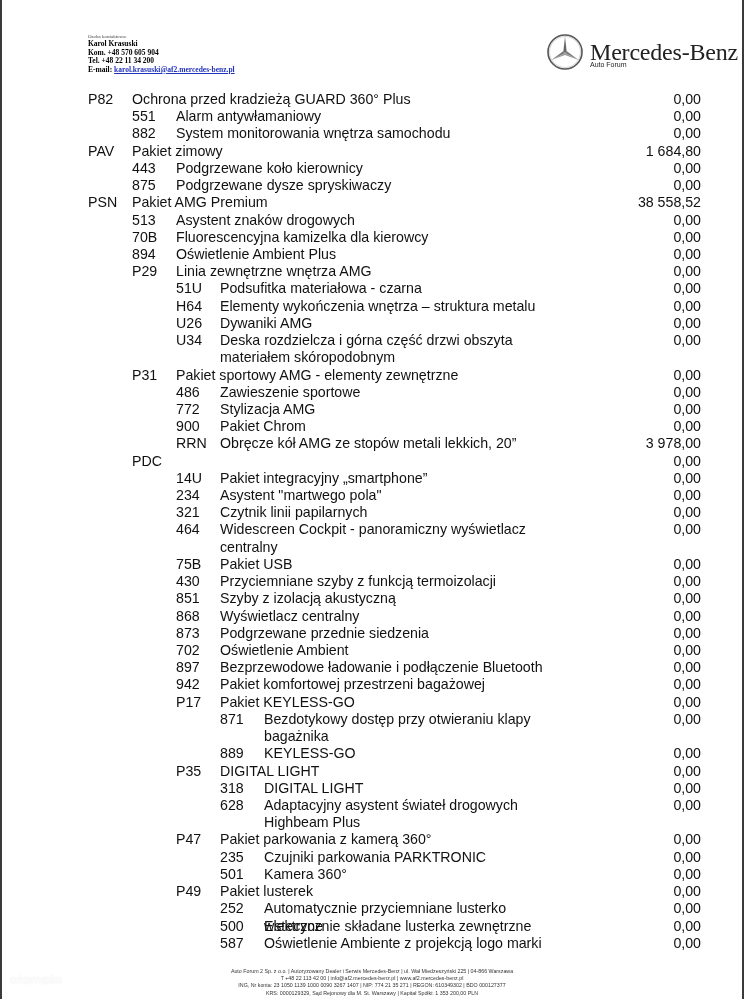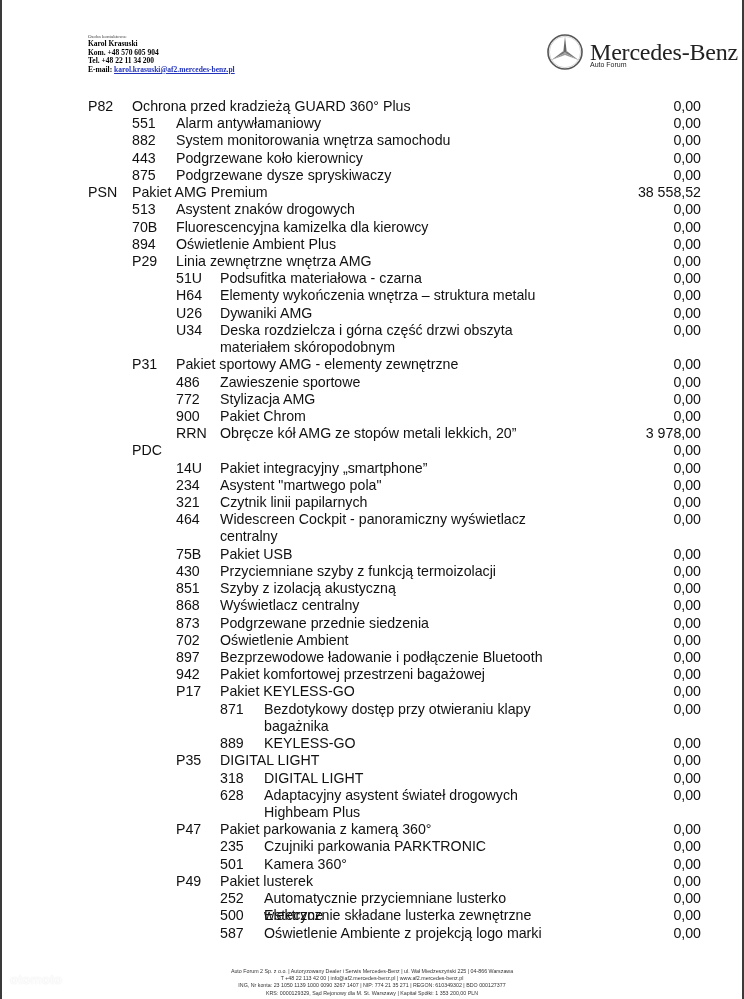--- a/index.html
+++ b/index.html
@@ -16,21 +16,21 @@
   .contact .ln { font-size: 7.5px; font-weight: bold; line-height: 8.6px; color: #000; }
   .contact .mail { color: #2233bb; text-decoration: underline; }
 
   
   .logo { position: absolute; left: 546px; top: 33px; width: 170px; height: 40px; }
   .logo svg { position: absolute; left: 0; top: 0; }
   .logo .brand { position: absolute; left: 44px; top: 6px; font-family: "Liberation Serif", serif; font-size: 24px; color: #222; letter-spacing: -0.2px; white-space: nowrap; }
   .logo .sub { position: absolute; left: 44px; top: 28px; font-size: 7px; color: #222; white-space: nowrap; }
 
   
-  .list { position: absolute; left: 0; top: 98px; width: 744px; }
+  .list { position: absolute; left: 0; top: 91px; width: 744px; }
   .row { position: relative; height: 17.22px; font-size: 14.2px; line-height: 17.22px; white-space: nowrap; }
   .row.wrap2 { height: 34.44px; }
   .code { position: absolute; top: 0; }
   .desc { position: absolute; top: 0; white-space: normal; }
   .price { position: absolute; right: 43px; top: 0; text-align: center; }
   .l0 .code { left: 88px; }  .l0 .desc { left: 132px; width: 440px; }
   .l1 .code { left: 132px; } .l1 .desc { left: 176px; width: 400px; }
   .l2 .code { left: 176px; } .l2 .desc { left: 220px; width: 340px; }
   .l3 .code { left: 220px; } .l3 .desc { left: 264px; width: 305px; }
 
@@ -75,20 +75,25 @@
     <div class="row l1">
       <span class="code">551</span>
       <span class="desc">Alarm antywłamaniowy</span>
       <span class="price">0,00</span>
     </div>
     <div class="row l1">
       <span class="code">882</span>
       <span class="desc">System monitorowania wnętrza samochodu</span>
       <span class="price">0,00</span>
     </div>
+    <div class="row l0">
+      <span class="code">PAV</span>
+      <span class="desc">Pakiet zimowy</span>
+      <span class="price">1 684,80</span>
+    </div>
     <div class="row l1">
       <span class="code">443</span>
       <span class="desc">Podgrzewane koło kierownicy</span>
       <span class="price">0,00</span>
     </div>
     <div class="row l1">
       <span class="code">875</span>
       <span class="desc">Podgrzewane dysze spryskiwaczy</span>
       <span class="price">0,00</span>
     </div>

